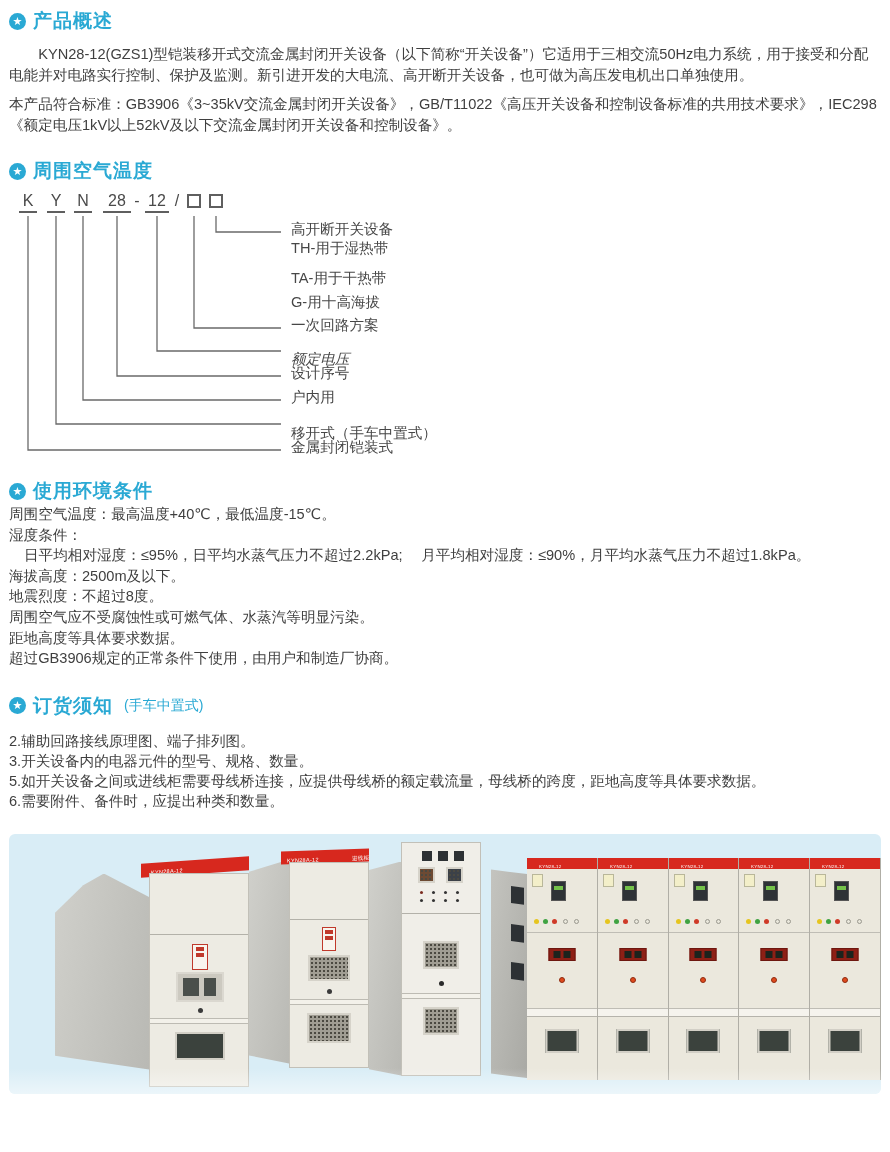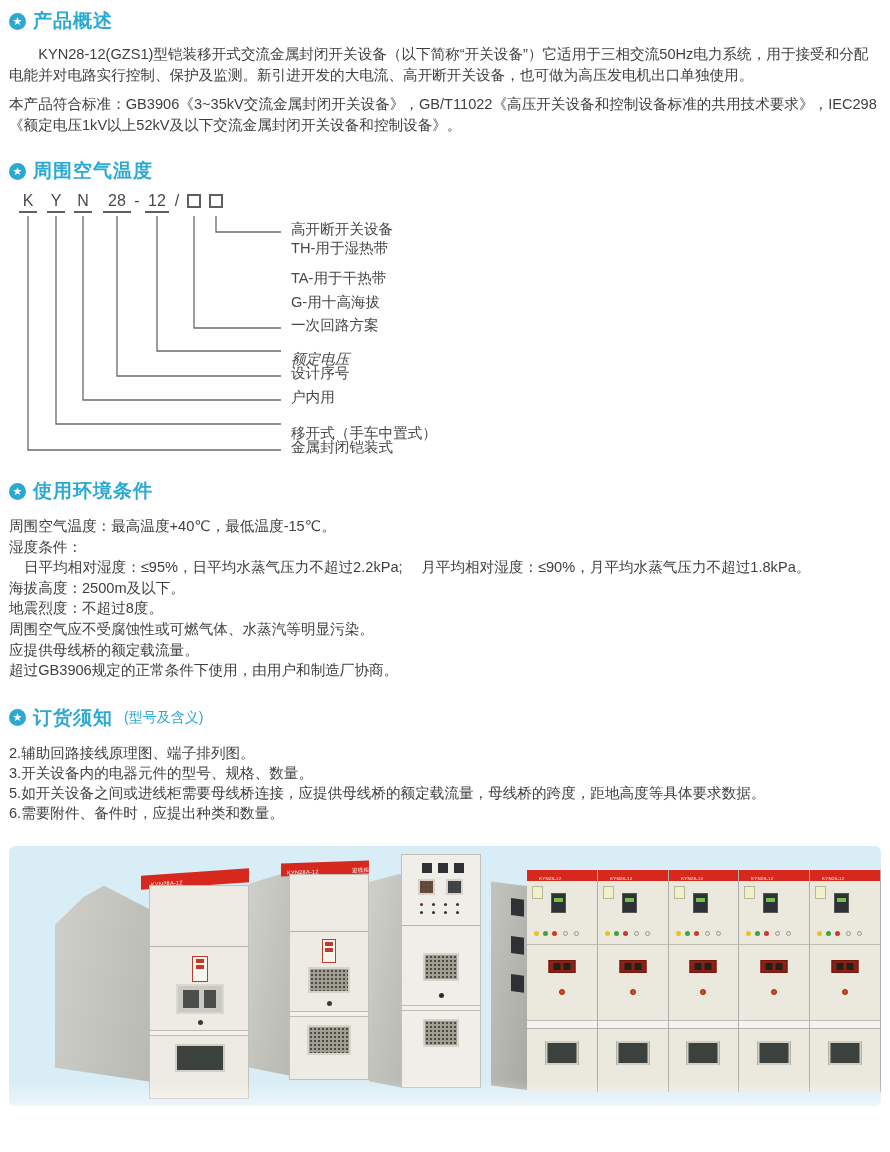--- a/index.html
+++ b/index.html
@@ -19,21 +19,21 @@
     background:#2aa9d4; color:#fff; font-size:11px; line-height:17px;
     text-align:center; flex:0 0 17px;
   }
   .sec-title { color:#2aa9d4; font-size:19px; font-weight:bold; letter-spacing:1px; }
   .sec-note  { color:#2aa9d4; font-size:14px; font-weight:normal; margin-left:4px; }
 
   
   .para { font-size:14.6px; line-height:21px; margin-top:8px; }
   .para.indent { text-indent:2em; margin-top:10px; }
 
-  .plain-lines { margin-top:12px; }
+  .plain-lines { }
   .plain-lines .pline { font-size:14.6px; line-height:20.6px; }
   .pline.indent1 { padding-left:15px; }
 
   .order-list { margin-top:12px; }
   .order-list .oline { font-size:14.6px; line-height:20.2px; }
 
   
   .model-diagram { position:relative; height:270px; margin:8px 0 0 4px; }
   .mchar {
     position:absolute; top:0; font-size:16px; color:#4a4a4a;
@@ -156,28 +156,28 @@
     <span class="sec-icon">★</span>
     <span class="sec-title">使用环境条件</span>
   </div>
   <div class="plain-lines">
     <div class="pline">周围空气温度：最高温度+40℃，最低温度-15℃。</div>
     <div class="pline">湿度条件：</div>
     <div class="pline indent1">日平均相对湿度：≤95%，日平均水蒸气压力不超过2.2kPa; 　月平均相对湿度：≤90%，月平均水蒸气压力不超过1.8kPa。</div>
     <div class="pline">海拔高度：2500m及以下。</div>
     <div class="pline">地震烈度：不超过8度。</div>
     <div class="pline">周围空气应不受腐蚀性或可燃气体、水蒸汽等明显污染。</div>
-    <div class="pline">应提供母线桥的额定载流量。</div>
+    <div class="pline">距地高度等具体要求数据。</div>
     <div class="pline">超过GB3906规定的正常条件下使用，由用户和制造厂协商。</div>
   </div>
 
   <div class="sec-head" style="margin-top:24px;">
     <span class="sec-icon">★</span>
     <span class="sec-title">订货须知</span>
-    <span class="sec-note">(型号及含义)</span>
+    <span class="sec-note">(手车中置式)</span>
   </div>
   <div class="order-list">
     <div class="oline">2.辅助回路接线原理图、端子排列图。</div>
     <div class="oline">3.开关设备内的电器元件的型号、规格、数量。</div>
     <div class="oline">5.如开关设备之间或进线柜需要母线桥连接，应提供母线桥的额定载流量，母线桥的跨度，距地高度等具体要求数据。</div>
     <div class="oline">6.需要附件、备件时，应提出种类和数量。</div>
   </div>
 
   <div class="gallery">
 

